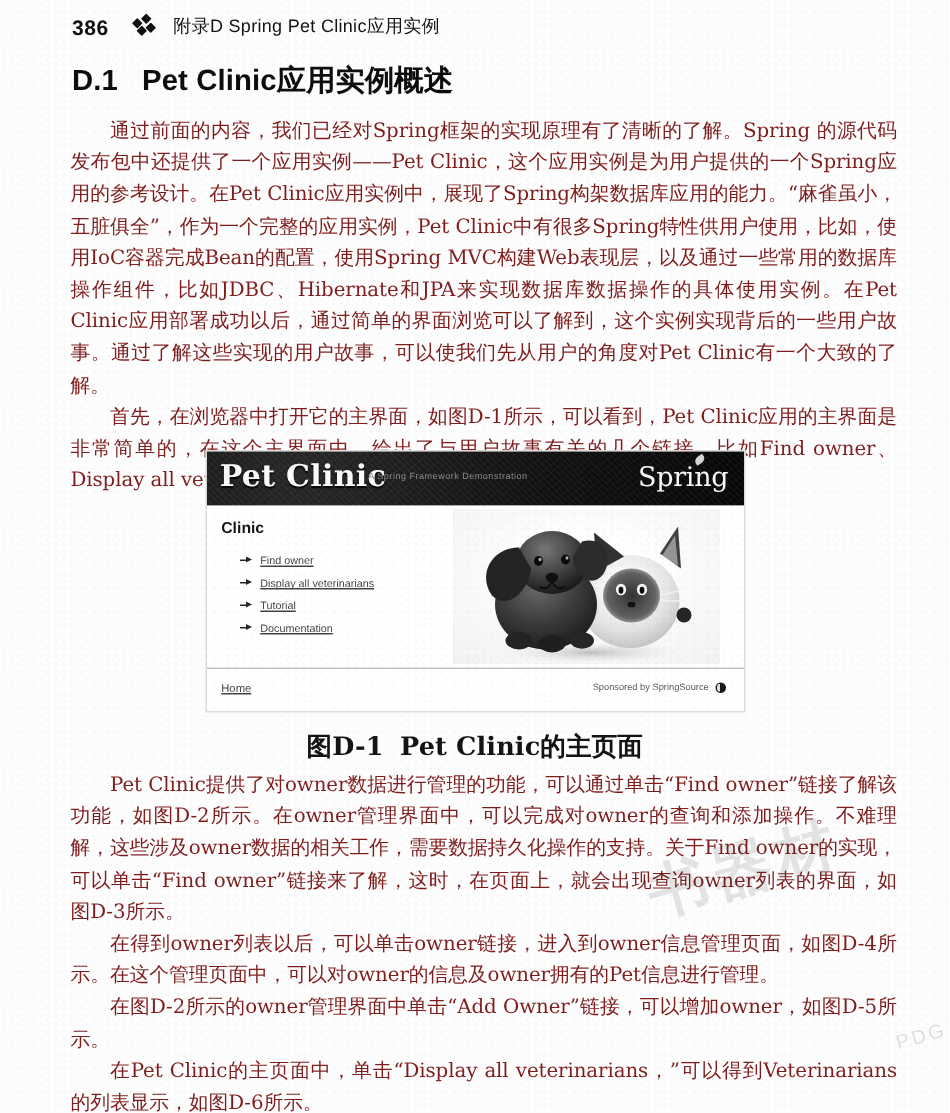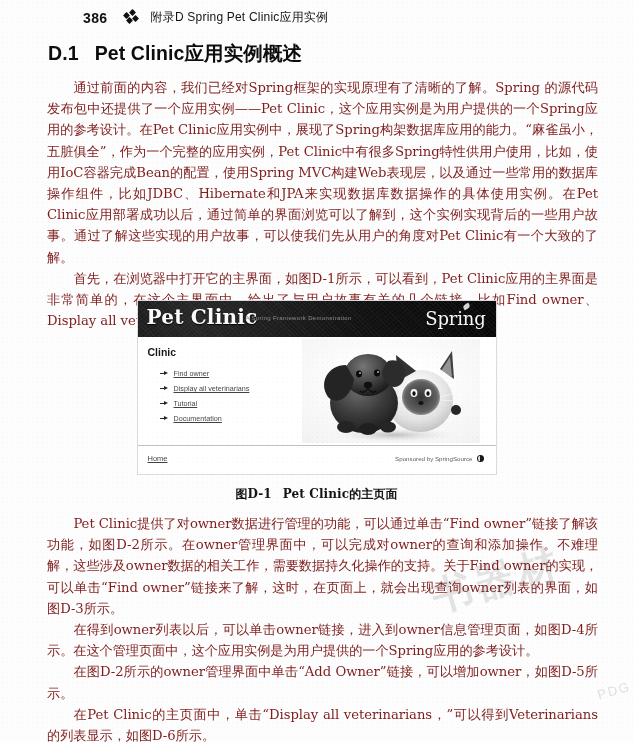--- a/index.html
+++ b/index.html
@@ -25,21 +25,20 @@
 
   
   .running-head {
     position: absolute;
     left: 48px;
     top: 9px;
     display: flex;
     align-items: center;
     gap: 0;
     white-space: nowrap;
-    margin-left: 35px;
   }
   .page-number {
     font-family: "Liberation Sans", sans-serif;
     font-size: 14px;
     font-weight: 700;
     letter-spacing: .4px;
     color: #111;
   }
   .head-orn {
     margin: 0 13px 0 16px;
@@ -294,21 +293,21 @@
     left: 1px; top: 1px;
     width: 2.6px; height: 5px;
     background: #fff;
     border-radius: 50% 0 0 50%;
     opacity: .85;
   }
 
   .fig-caption {
     margin: 11px auto 0;
     text-align: center;
-    font-size: 12px;
+    font-size: 17px;
     font-weight: 700;
     letter-spacing: .1px;
     color: #141414;
     font-family: "DejaVu Serif", "Liberation Serif", serif;
   }
   .fig-caption .gap { display: inline-block; width: 11px; }
 
   
   .body-col-2 {
     position: absolute;
@@ -492,21 +491,21 @@
       </div>
     </div>
 
     <div class="fig-caption">
       <span>图D-1</span><span class="gap"></span><span>Pet Clinic的主页面</span>
     </div>
   </div>
 
   <div class="body-col-2">
     <p class="para indent">Pet Clinic提供了对owner数据进行管理的功能，可以通过单击“Find owner”链接了解该功能，如图D-2所示。在owner管理界面中，可以完成对owner的查询和添加操作。不难理解，这些涉及owner数据的相关工作，需要数据持久化操作的支持。关于Find owner的实现，可以单击“Find owner”链接来了解，这时，在页面上，就会出现查询owner列表的界面，如图D-3所示。</p>
-    <p class="para indent">在得到owner列表以后，可以单击owner链接，进入到owner信息管理页面，如图D-4所示。在这个管理页面中，这个应用实例是为用户提供的一个Spring应用的参考设计。</p>
+    <p class="para indent">在得到owner列表以后，可以单击owner链接，进入到owner信息管理页面，如图D-4所示。在这个管理页面中，可以对owner的信息及owner拥有的Pet信息进行管理。</p>
     <p class="para indent">在图D-2所示的owner管理界面中单击“Add Owner”链接，可以增加owner，如图D-5所示。</p>
     <p class="para indent">在Pet Clinic的主页面中，单击“Display all veterinarians，”可以得到Veterinarians的列表显示，如图D-6所示。</p>
   </div>
 
   <div class="watermark">书器材</div>
   <div class="wm-small">PDG</div>
   <div class="grain"></div>
 </div>
 
 </body></html>

